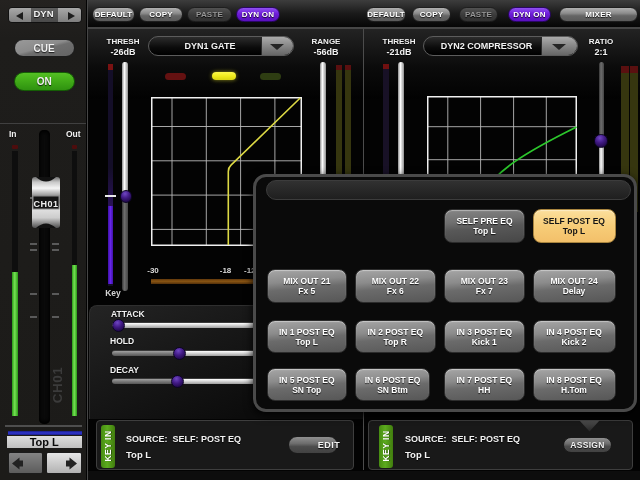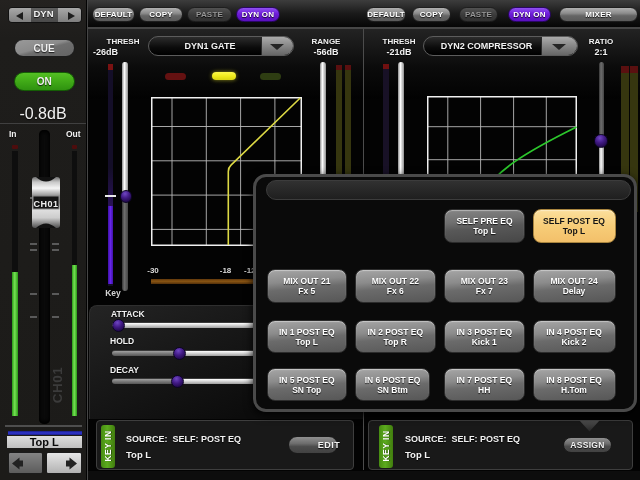--- a/index.html
+++ b/index.html
@@ -56,21 +56,20 @@
 
   <div class="abs" style="left:13.5px;top:39px;width:61px;height:17.5px;border-radius:9px;
        background:linear-gradient(165deg,#999999 0%,#8b8b8b 45%,#6e6e6e 55%,#646464 100%);
        border:1px solid #1c1c1c;box-sizing:border-box;"></div>
   <div class="txt" style="left:13.5px;top:42.5px;width:61px;text-align:center;font-size:10px;font-weight:bold;">CUE</div>
   <div class="abs" style="left:14px;top:72px;width:60.5px;height:18.5px;border-radius:9.5px;
        background:linear-gradient(180deg,#54c024 0%,#42ac18 45%,#2f9210 100%);
        border:1px solid #155e05;box-sizing:border-box;"></div>
   <div class="txt" style="left:14px;top:76px;width:60.5px;text-align:center;font-size:10px;font-weight:bold;">ON</div>
 
-  <div class="txt" style="left:0px;top:105px;width:86px;text-align:center;font-size:16px;font-weight:normal;">-0.8dB</div>
   <div class="abs" style="left:0px;top:123px;width:86px;height:1px;background:#404040;"></div>
 
   <div class="txt" style="left:9px;top:129px;font-size:8.5px;font-weight:bold;">In</div>
   <div class="txt" style="left:66px;top:129px;font-size:8.5px;font-weight:bold;">Out</div>
 
   <div class="abs" style="left:12px;top:145px;width:5.5px;height:4px;background:#4d0d0d;border-radius:1px;"></div>
   <div class="abs" style="left:71.5px;top:145px;width:5.5px;height:4px;background:#4d0d0d;border-radius:1px;"></div>
   <div class="abs" style="left:12px;top:151px;width:5.5px;height:265px;background:#0e0e0e;"></div>
   <div class="abs" style="left:71.5px;top:151px;width:5.5px;height:265px;background:#0e0e0e;"></div>
   <div class="abs" style="left:12px;top:272px;width:5.5px;height:144px;background:linear-gradient(90deg,#2a9a18,#76e154 45%,#2a9a18);"></div>
@@ -144,21 +143,21 @@
   <div class="tb" style="left:139px;width:44px;">COPY</div>
   <div class="tb dim" style="left:187px;width:45px;">PASTE</div>
   <div class="tb pur" style="left:236px;width:44px;">DYN ON</div>
   <div class="tb" style="left:366px;width:40px;">DEFAULT</div>
   <div class="tb" style="left:412px;width:39px;">COPY</div>
   <div class="tb dim" style="left:459px;width:39px;">PASTE</div>
   <div class="tb pur" style="left:508px;width:43px;">DYN ON</div>
   <div class="tb" style="left:559px;width:79px;">MIXER</div>
 
   <div class="txt" style="left:93px;top:36.5px;width:60px;text-align:center;font-size:8px;font-weight:bold;">THRESH</div>
-  <div class="txt" style="left:93px;top:47px;width:60px;font-size:9px;font-weight:bold;">-26dB</div>
+  <div class="txt" style="left:93px;top:47px;width:60px;text-align:center;font-size:9px;font-weight:bold;">-26dB</div>
   <div class="abs" style="left:148px;top:36px;width:145.5px;height:20px;border-radius:10px;border:1.5px solid #5c5c5c;
        box-sizing:border-box;background:linear-gradient(180deg,#2c2c2c,#0a0a0a 60%,#000);overflow:hidden;">
     <div class="abs" style="left:112px;top:0;width:32px;height:20px;background:linear-gradient(180deg,#ababab,#878787 45%,#5f5f5f);border-left:1px solid #2a2a2a;"></div>
     <svg class="abs" style="left:112px;top:0;" width="32" height="17">
         <path d="M9 7 L23 7 L16 13 Z" fill="#252525"></path>
       </svg>
   </div>
   <div class="txt" style="left:153px;top:41px;width:114px;text-align:center;font-size:9px;font-weight:bold;">DYN1 GATE</div>
   <div class="txt" style="left:296px;top:36.5px;width:60px;text-align:center;font-size:8px;font-weight:bold;">RANGE</div>
   <div class="txt" style="left:296px;top:47px;width:60px;text-align:center;font-size:9px;font-weight:bold;">-56dB</div>

